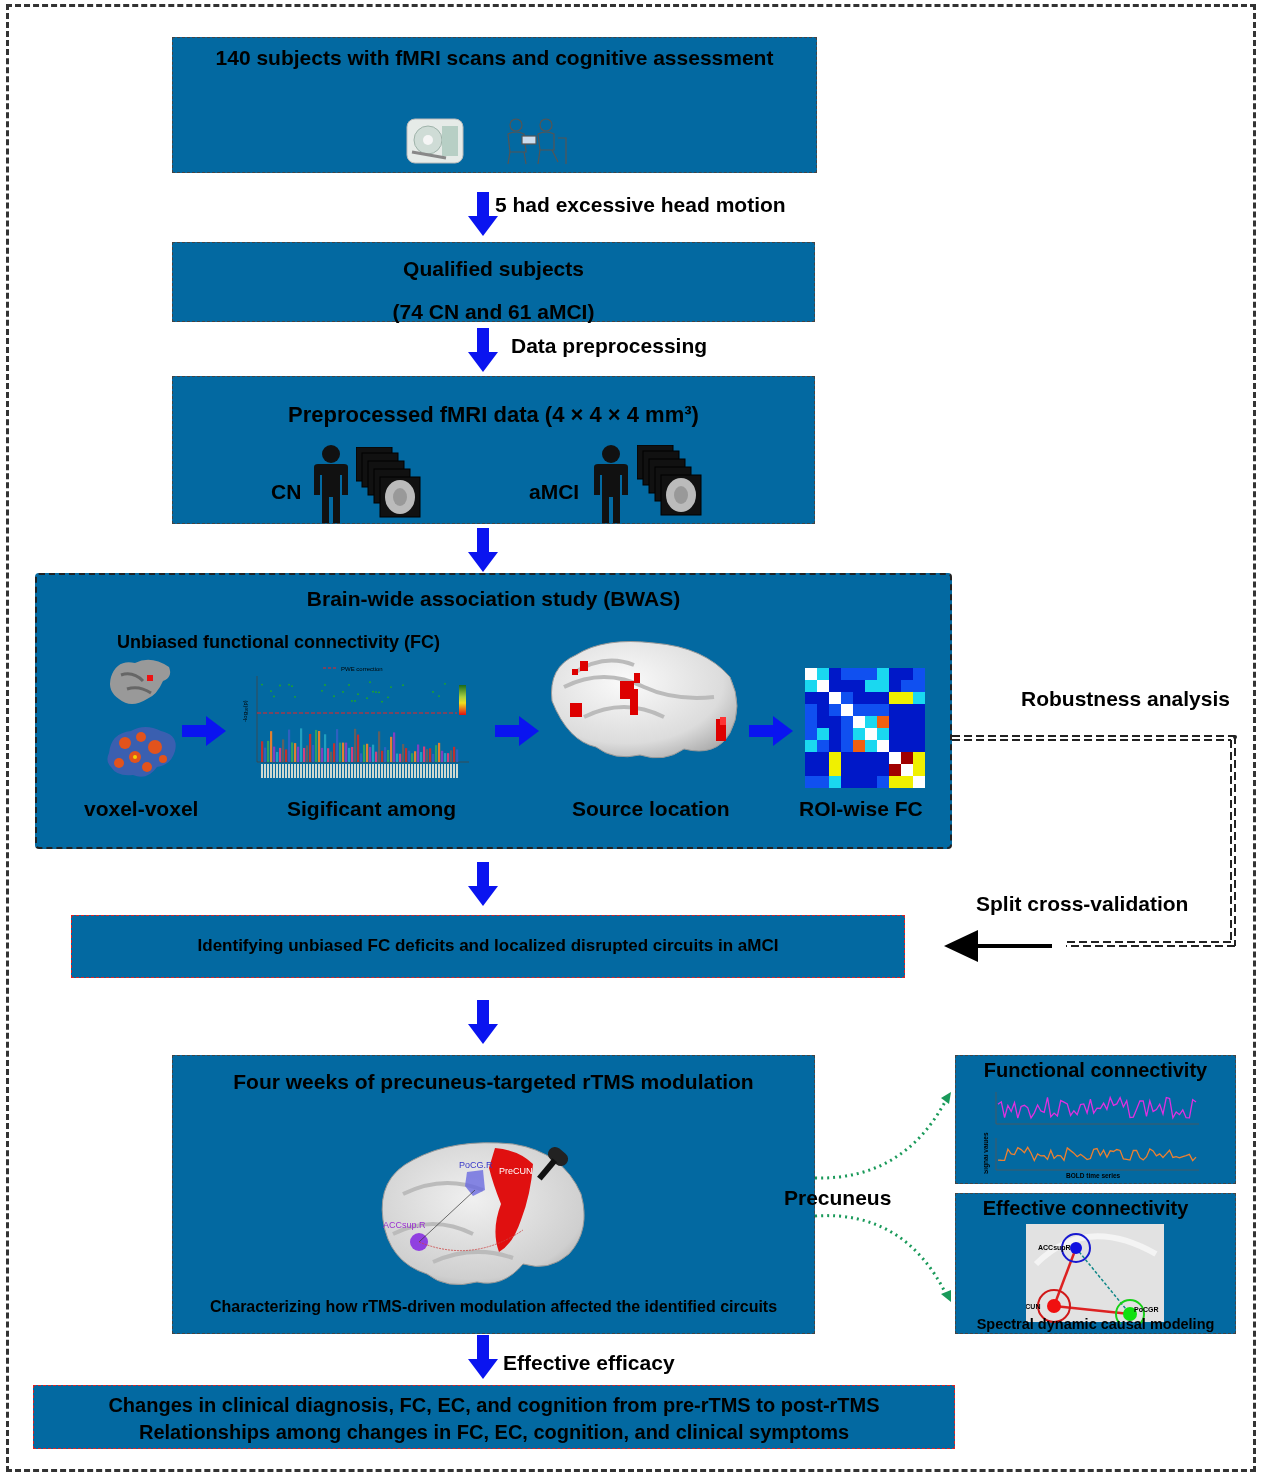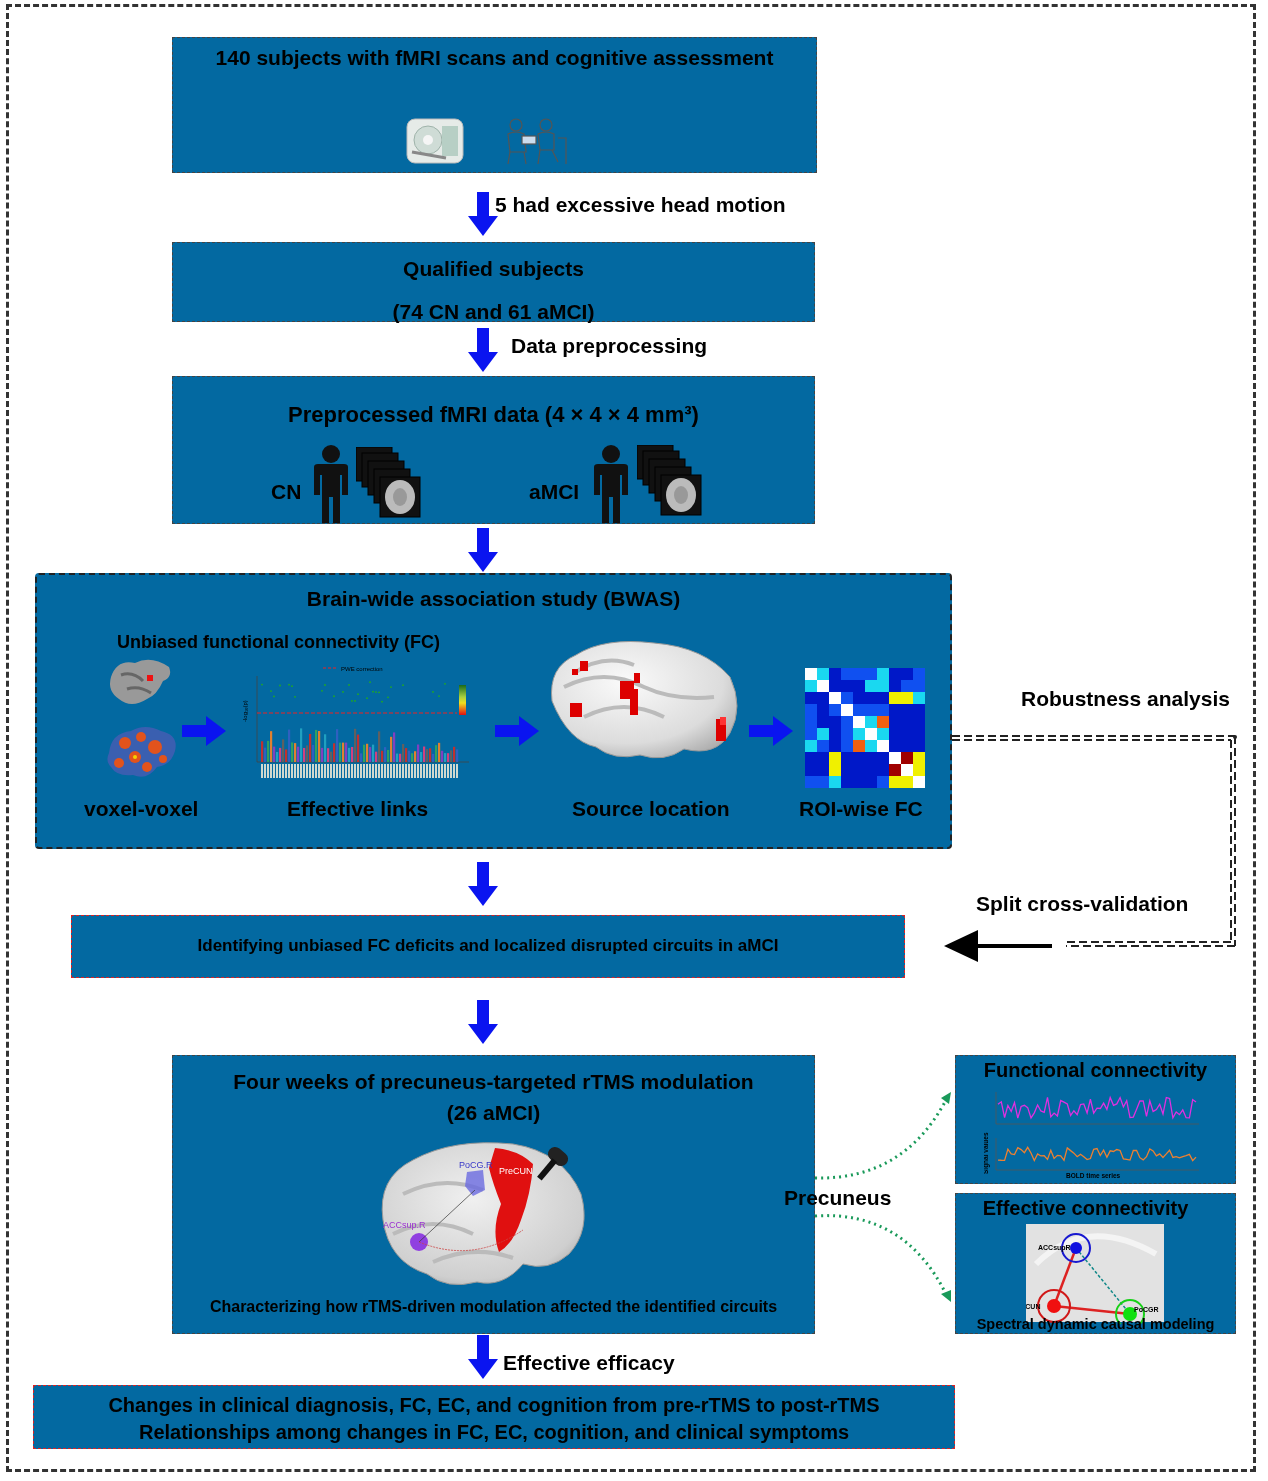--- a/index.html
+++ b/index.html
@@ -310,21 +310,21 @@
         <rect x="198" y="102" width="2" height="14" fill="#cfd8cf"></rect>
         <rect x="201" y="102" width="2" height="14" fill="#cfd8cf"></rect>
         <rect x="204" y="102" width="2" height="14" fill="#cfd8cf"></rect>
         <rect x="207" y="102" width="2" height="14" fill="#cfd8cf"></rect>
         <rect x="210" y="102" width="2" height="14" fill="#cfd8cf"></rect>
         <rect x="213" y="102" width="2" height="14" fill="#cfd8cf"></rect>
         <rect x="216" y="102" width="2" height="14" fill="#cfd8cf"></rect>
         <rect x="219" y="102" width="2" height="14" fill="#cfd8cf"></rect>
       </g>
   </svg>
-  <div class="t" style="left:250px;top:222px;font-size:21px;">Effective links</div>
+  <div class="t" style="left:250px;top:222px;font-size:21px;">Sigificant among</div>
 
   <svg class="abs" style="left:458px;top:141px" width="44" height="30">
       <use href="#rightArrow"></use>
     </svg>
 
   <svg class="abs" style="left:507px;top:62px" width="200" height="130">
     <defs>
         <radialGradient id="bg1" cx="0.4" cy="0.35" r="0.75">
           <stop offset="0" stop-color="#fafafa"></stop>
           <stop offset="0.7" stop-color="#dcdcdc"></stop>
@@ -480,21 +480,20 @@
 <div class="box red" style="left:71px;top:915px;width:834px;height:63px;">
   <div class="t ctr" style="left:0;right:0;top:20px;font-size:17px;">Identifying unbiased FC deficits and localized disrupted circuits in aMCI</div>
 </div>
 
 <svg class="barrow" style="left:468px;top:1000px">
     <use href="#downArrow"></use>
   </svg>
 
 <div class="box" style="left:172px;top:1055px;width:643px;height:279px;">
   <div class="t ctr" style="left:0;right:0;top:14px;font-size:21px;">Four weeks of precuneus-targeted rTMS modulation</div>
-  <div class="t ctr" style="left:0;right:0;top:45px;font-size:21px;">(26 aMCI)</div>
 
   <svg class="abs" style="left:200px;top:78px" width="240" height="160">
     <defs>
         <radialGradient id="bg2" cx="0.45" cy="0.4" r="0.7">
           <stop offset="0" stop-color="#f0f0f0"></stop>
           <stop offset="0.8" stop-color="#cfcfcf"></stop>
           <stop offset="1" stop-color="#a8a8a8"></stop>
         </radialGradient>
       </defs>
     <path d="M10 86 Q4 44 40 26 Q80 4 140 10 Q190 18 208 60 Q218 96 196 120 Q176 138 150 130 Q130 154 104 148 Q74 156 54 140 Q16 128 10 86 Z" fill="url(#bg2)" stroke="#999"></path>

